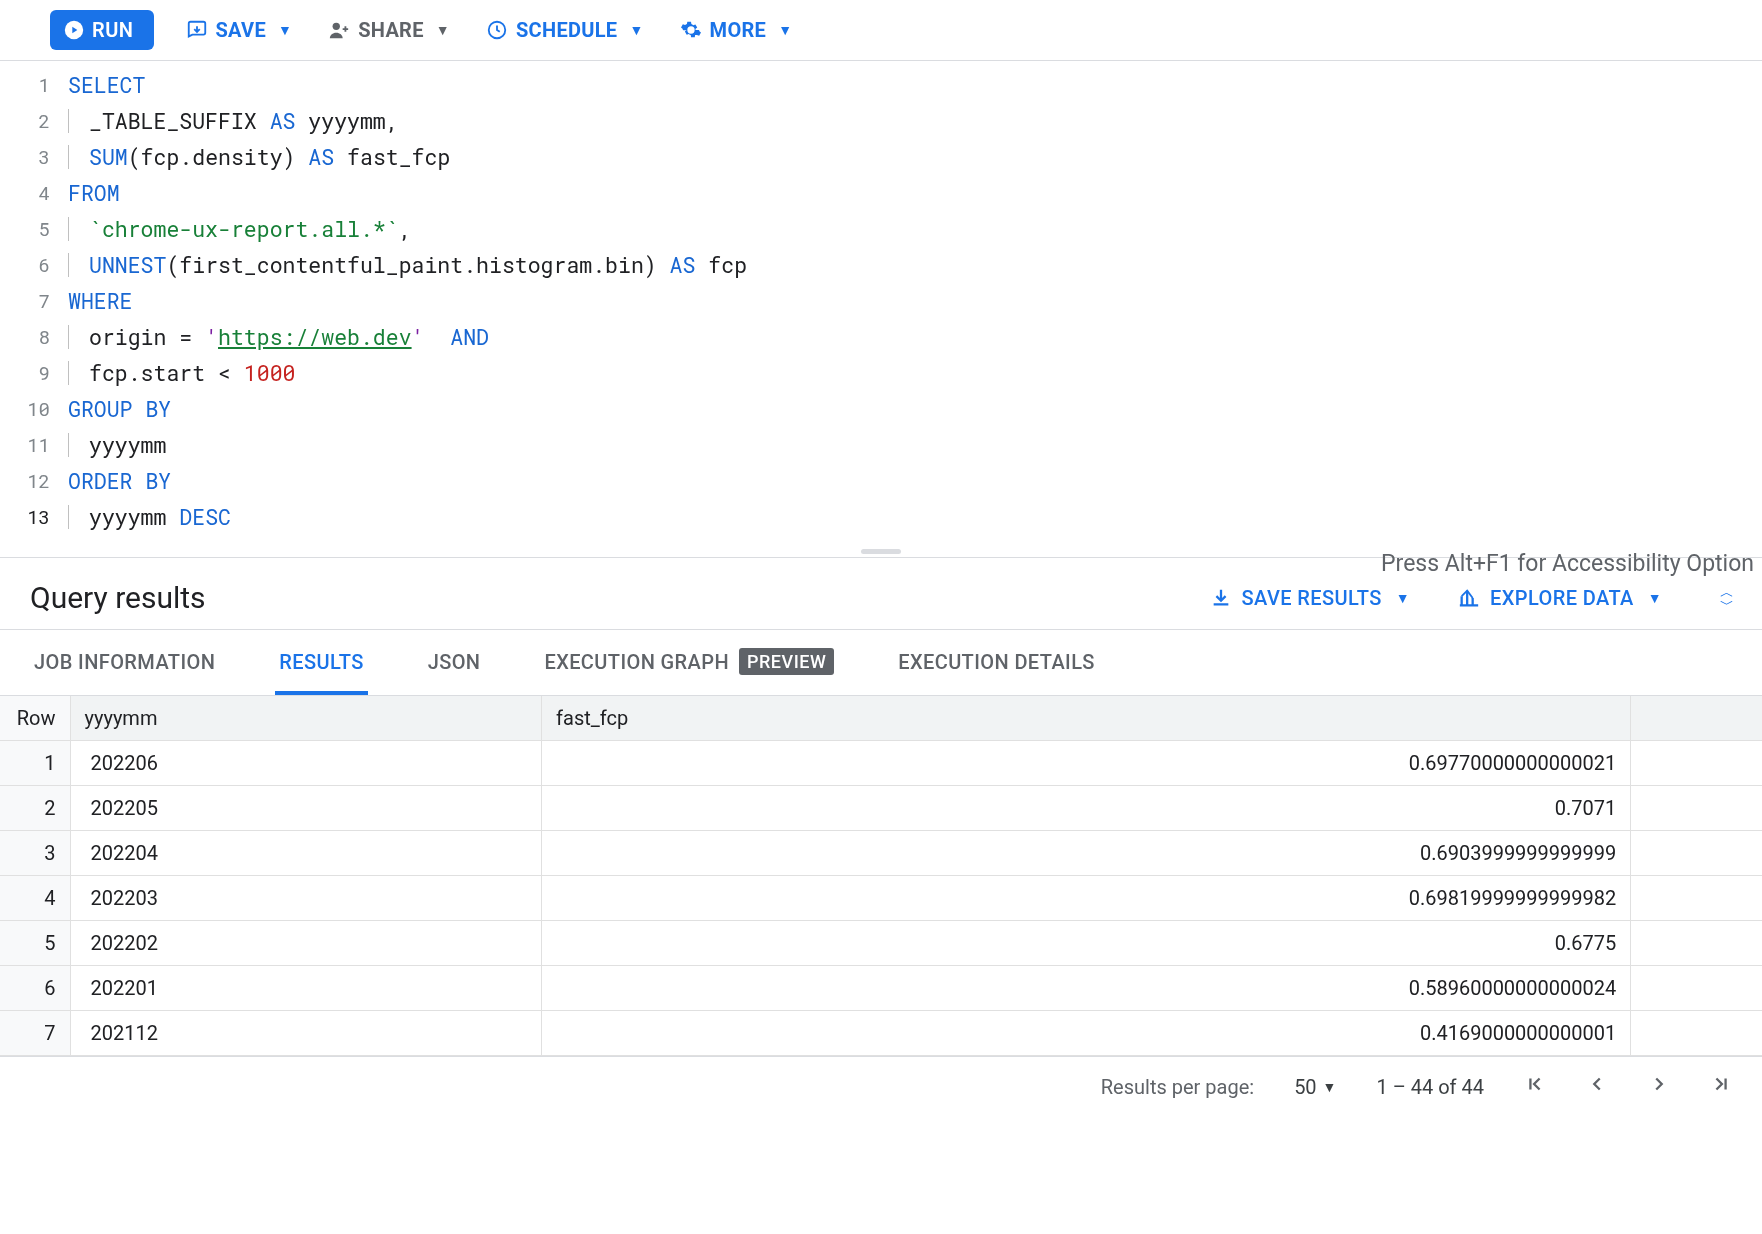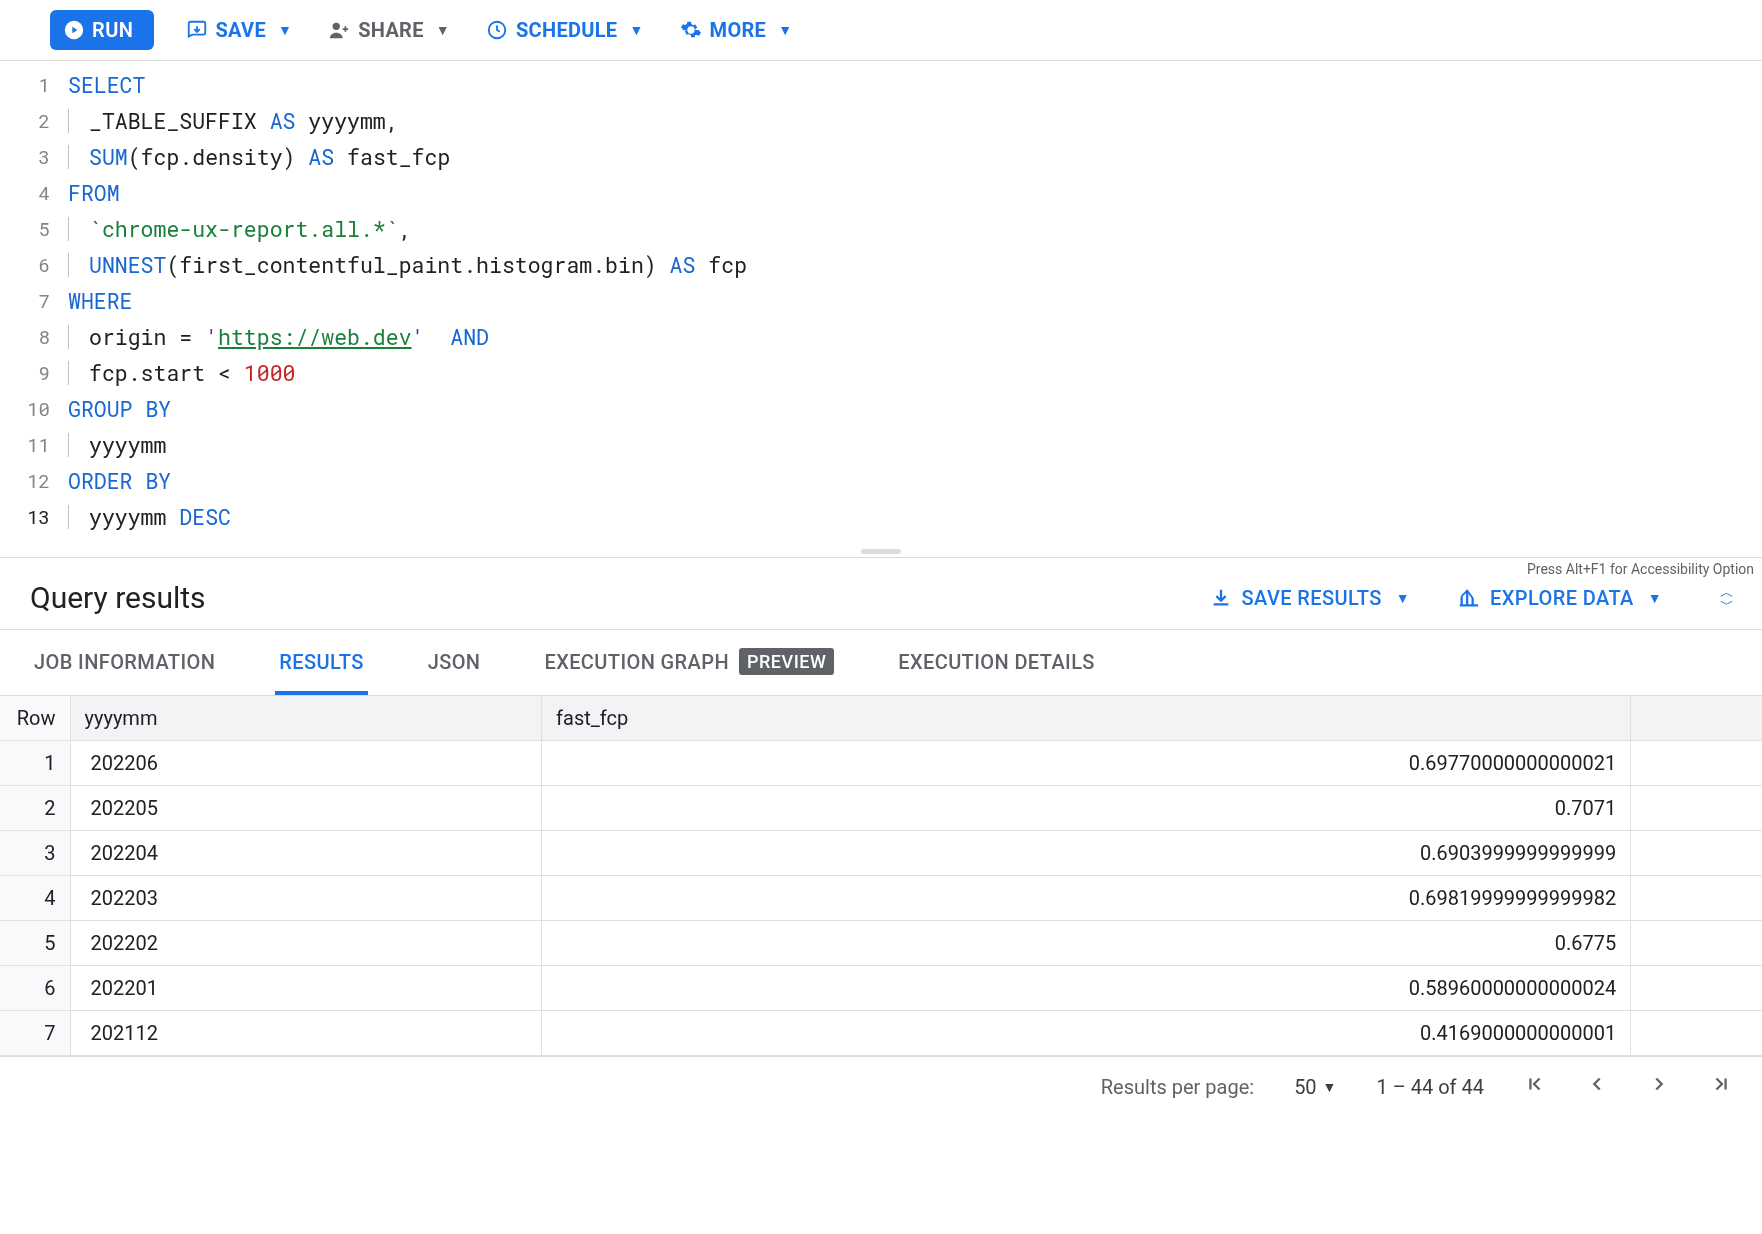--- a/index.html
+++ b/index.html
@@ -117,21 +117,21 @@
     content:'';
     width: 40px;
     height: 5px;
     border-radius: 3px;
     background: #dadce0;
   }
   .a11y-hint {
     position: absolute;
     right: 8px;
     bottom: -20px;
-    font-size: 14px;
+    font-size: 23px;
     color: var(--grey-text);
   }
   .editor-wrap{ position:relative; border-bottom:1px solid var(--border);}
   
   .results-header {
     display: flex;
     align-items: center;
     padding: 22px 28px 14px 30px;
     gap: 40px;
   }

